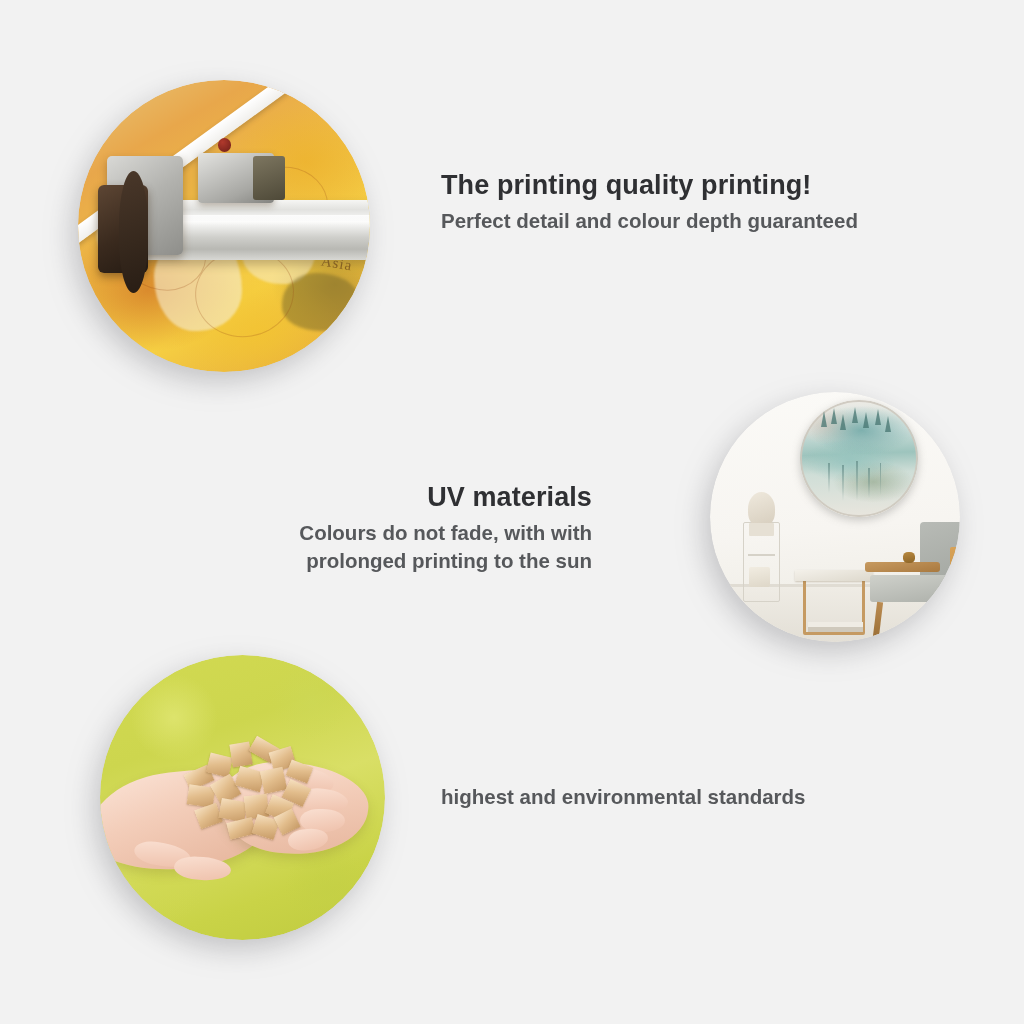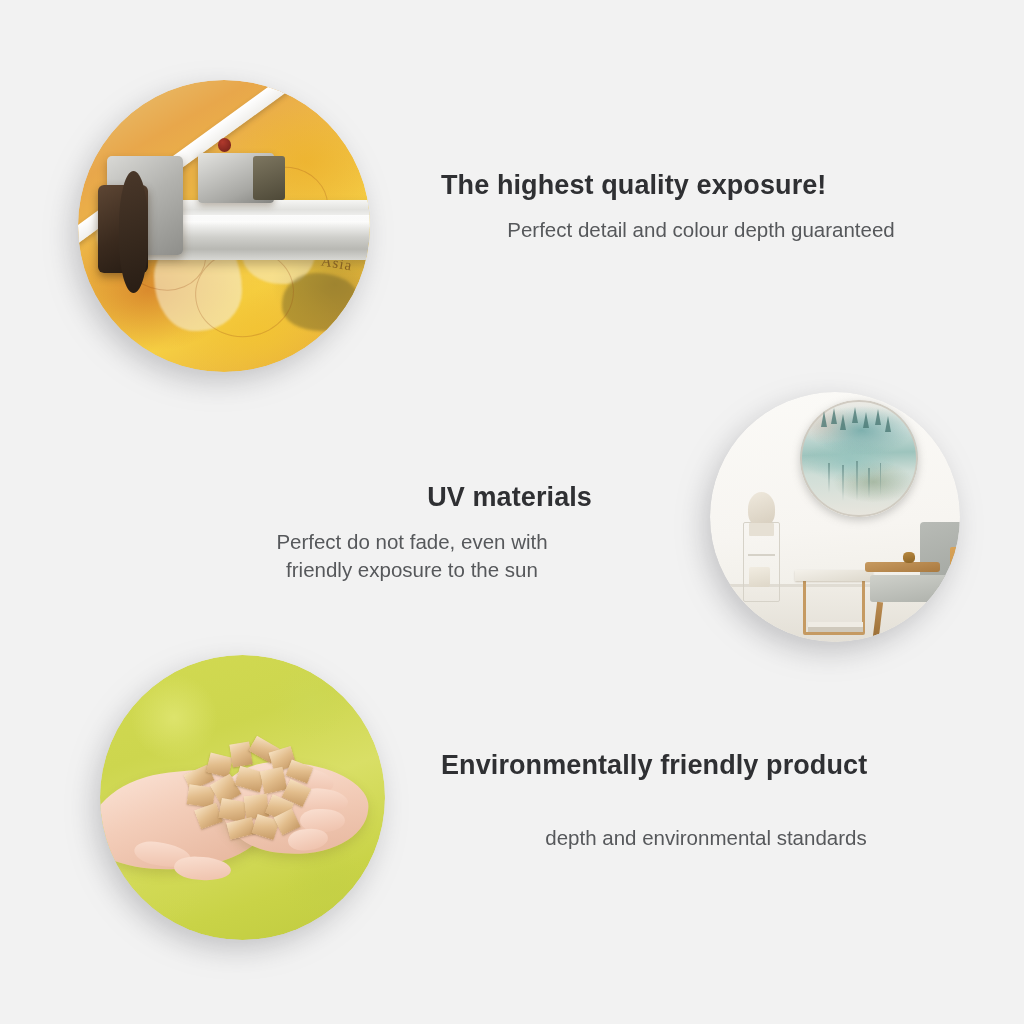--- a/index.html
+++ b/index.html
@@ -300,25 +300,24 @@
   .text-block { position:absolute; }
   .feature-title{
     font-size:27px;
     font-weight:bold;
     color:#2f3033;
     letter-spacing:.1px;
     line-height:1.18;
   }
   .feature-desc{
     font-size:20.5px;
-    font-weight:normal;
+    font-weight:bold;
     color:#56585b;
     line-height:1.38;
-    margin-top:14px;
-    text-align:center;
+    margin-top:5px;
   }
 
   #text-printing { left:441px; top:170px; text-align:left; width:520px; }
   #text-uv       { left:232px; top:482px; text-align:right; width:360px; }
   #text-eco      { left:441px; top:750px; text-align:left; width:530px; }
 </style>
 </head>
 <body>
 
 <div id="page">
@@ -344,21 +343,21 @@
       <div class="carriage"></div>
       <div class="carriage-dark"></div>
       <div class="red-knob"></div>
       <div class="head-block"></div>
       <div class="head-dark"></div>
       <div class="head-flange"></div>
     </div>
   </div>
 
   <div class="text-block" id="text-printing">
-    <div class="feature-title">The highest quality exposure!</div>
+    <div class="feature-title">The printing quality printing!</div>
     <div class="feature-desc">Perfect detail and colour depth guaranteed</div>
   </div>
 
   <div class="photo-circle" id="circle-uv">
     <div class="photo-inner">
       <div class="room-bg"></div>
       <div class="room-floor"></div>
       <div class="room-skirt"></div>
 
       <div class="art-round">
@@ -391,22 +390,22 @@
       <div class="chair-leg leg-1"></div>
       <div class="chair-leg leg-2"></div>
       <div class="throw"></div>
       <div class="cup"></div>
     </div>
   </div>
 
   <div class="text-block" id="text-uv">
     <div class="feature-title">UV materials</div>
     <div class="feature-desc">
-      <span>Perfect do not fade, even with</span><br>
-      <span>friendly exposure to the sun</span>
+      <span>Colours do not fade, with with</span><br>
+      <span>prolonged printing to the sun</span>
     </div>
   </div>
 
   <div class="photo-circle" id="circle-eco">
     <div class="photo-inner">
       <div class="grass-bg"></div>
 
       <div class="hand hand-left"></div>
       <div class="hand hand-right"></div>
 
@@ -432,20 +431,19 @@
       <div class="chip" style="left:42%; top:51%; width:9%;  height:7%;  transform:rotate(10deg);"></div>
       <div class="chip" style="left:51%; top:49%; width:8%;  height:8%;  transform:rotate(-7deg);"></div>
       <div class="chip" style="left:59%; top:50%; width:8%;  height:7%;  transform:rotate(23deg);"></div>
       <div class="chip" style="left:45%; top:58%; width:9%;  height:6%;  transform:rotate(-14deg);"></div>
       <div class="chip" style="left:54%; top:57%; width:8%;  height:7%;  transform:rotate(18deg);"></div>
       <div class="chip" style="left:62%; top:55%; width:7%;  height:7%;  transform:rotate(-26deg);"></div>
     </div>
   </div>
 
   <div class="text-block" id="text-eco">
-    <div class="feature-title">Environmentally friendly product</div>
     <div class="feature-desc">
       <br>
-      <span>depth and environmental standards</span>
+      <span>highest and environmental standards</span>
     </div>
   </div>
 
 </div>
 
 </body></html>

